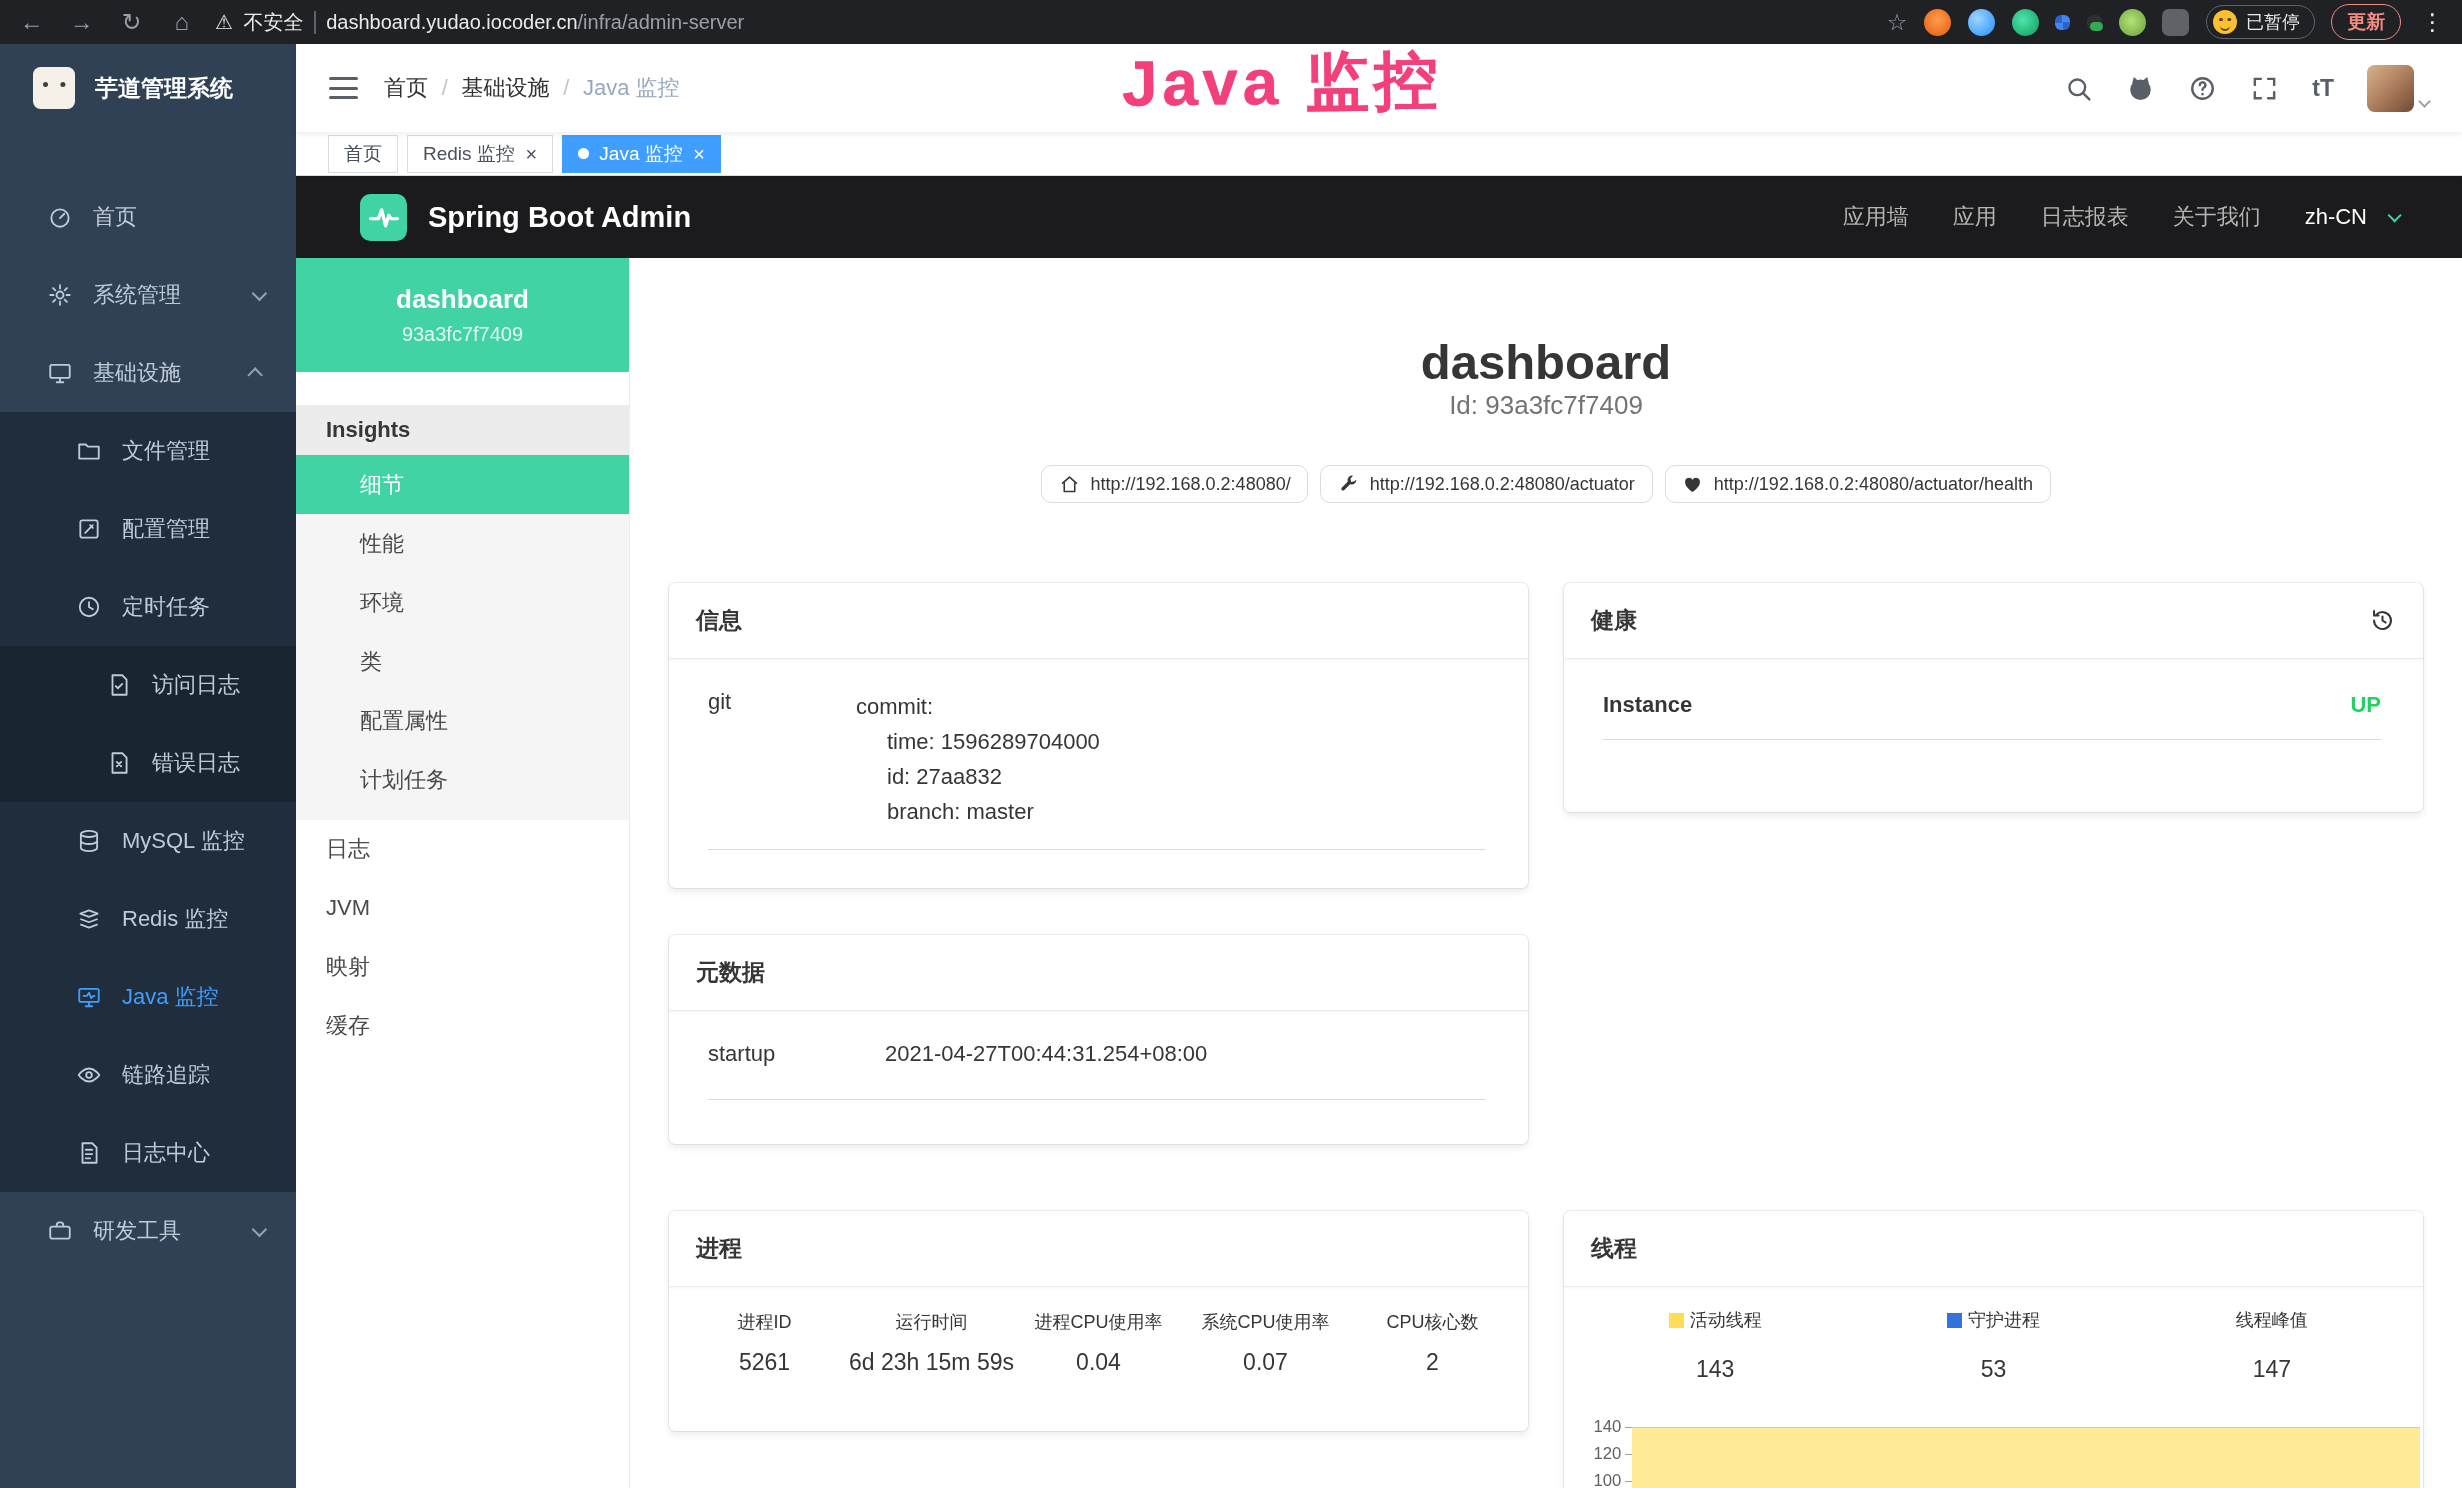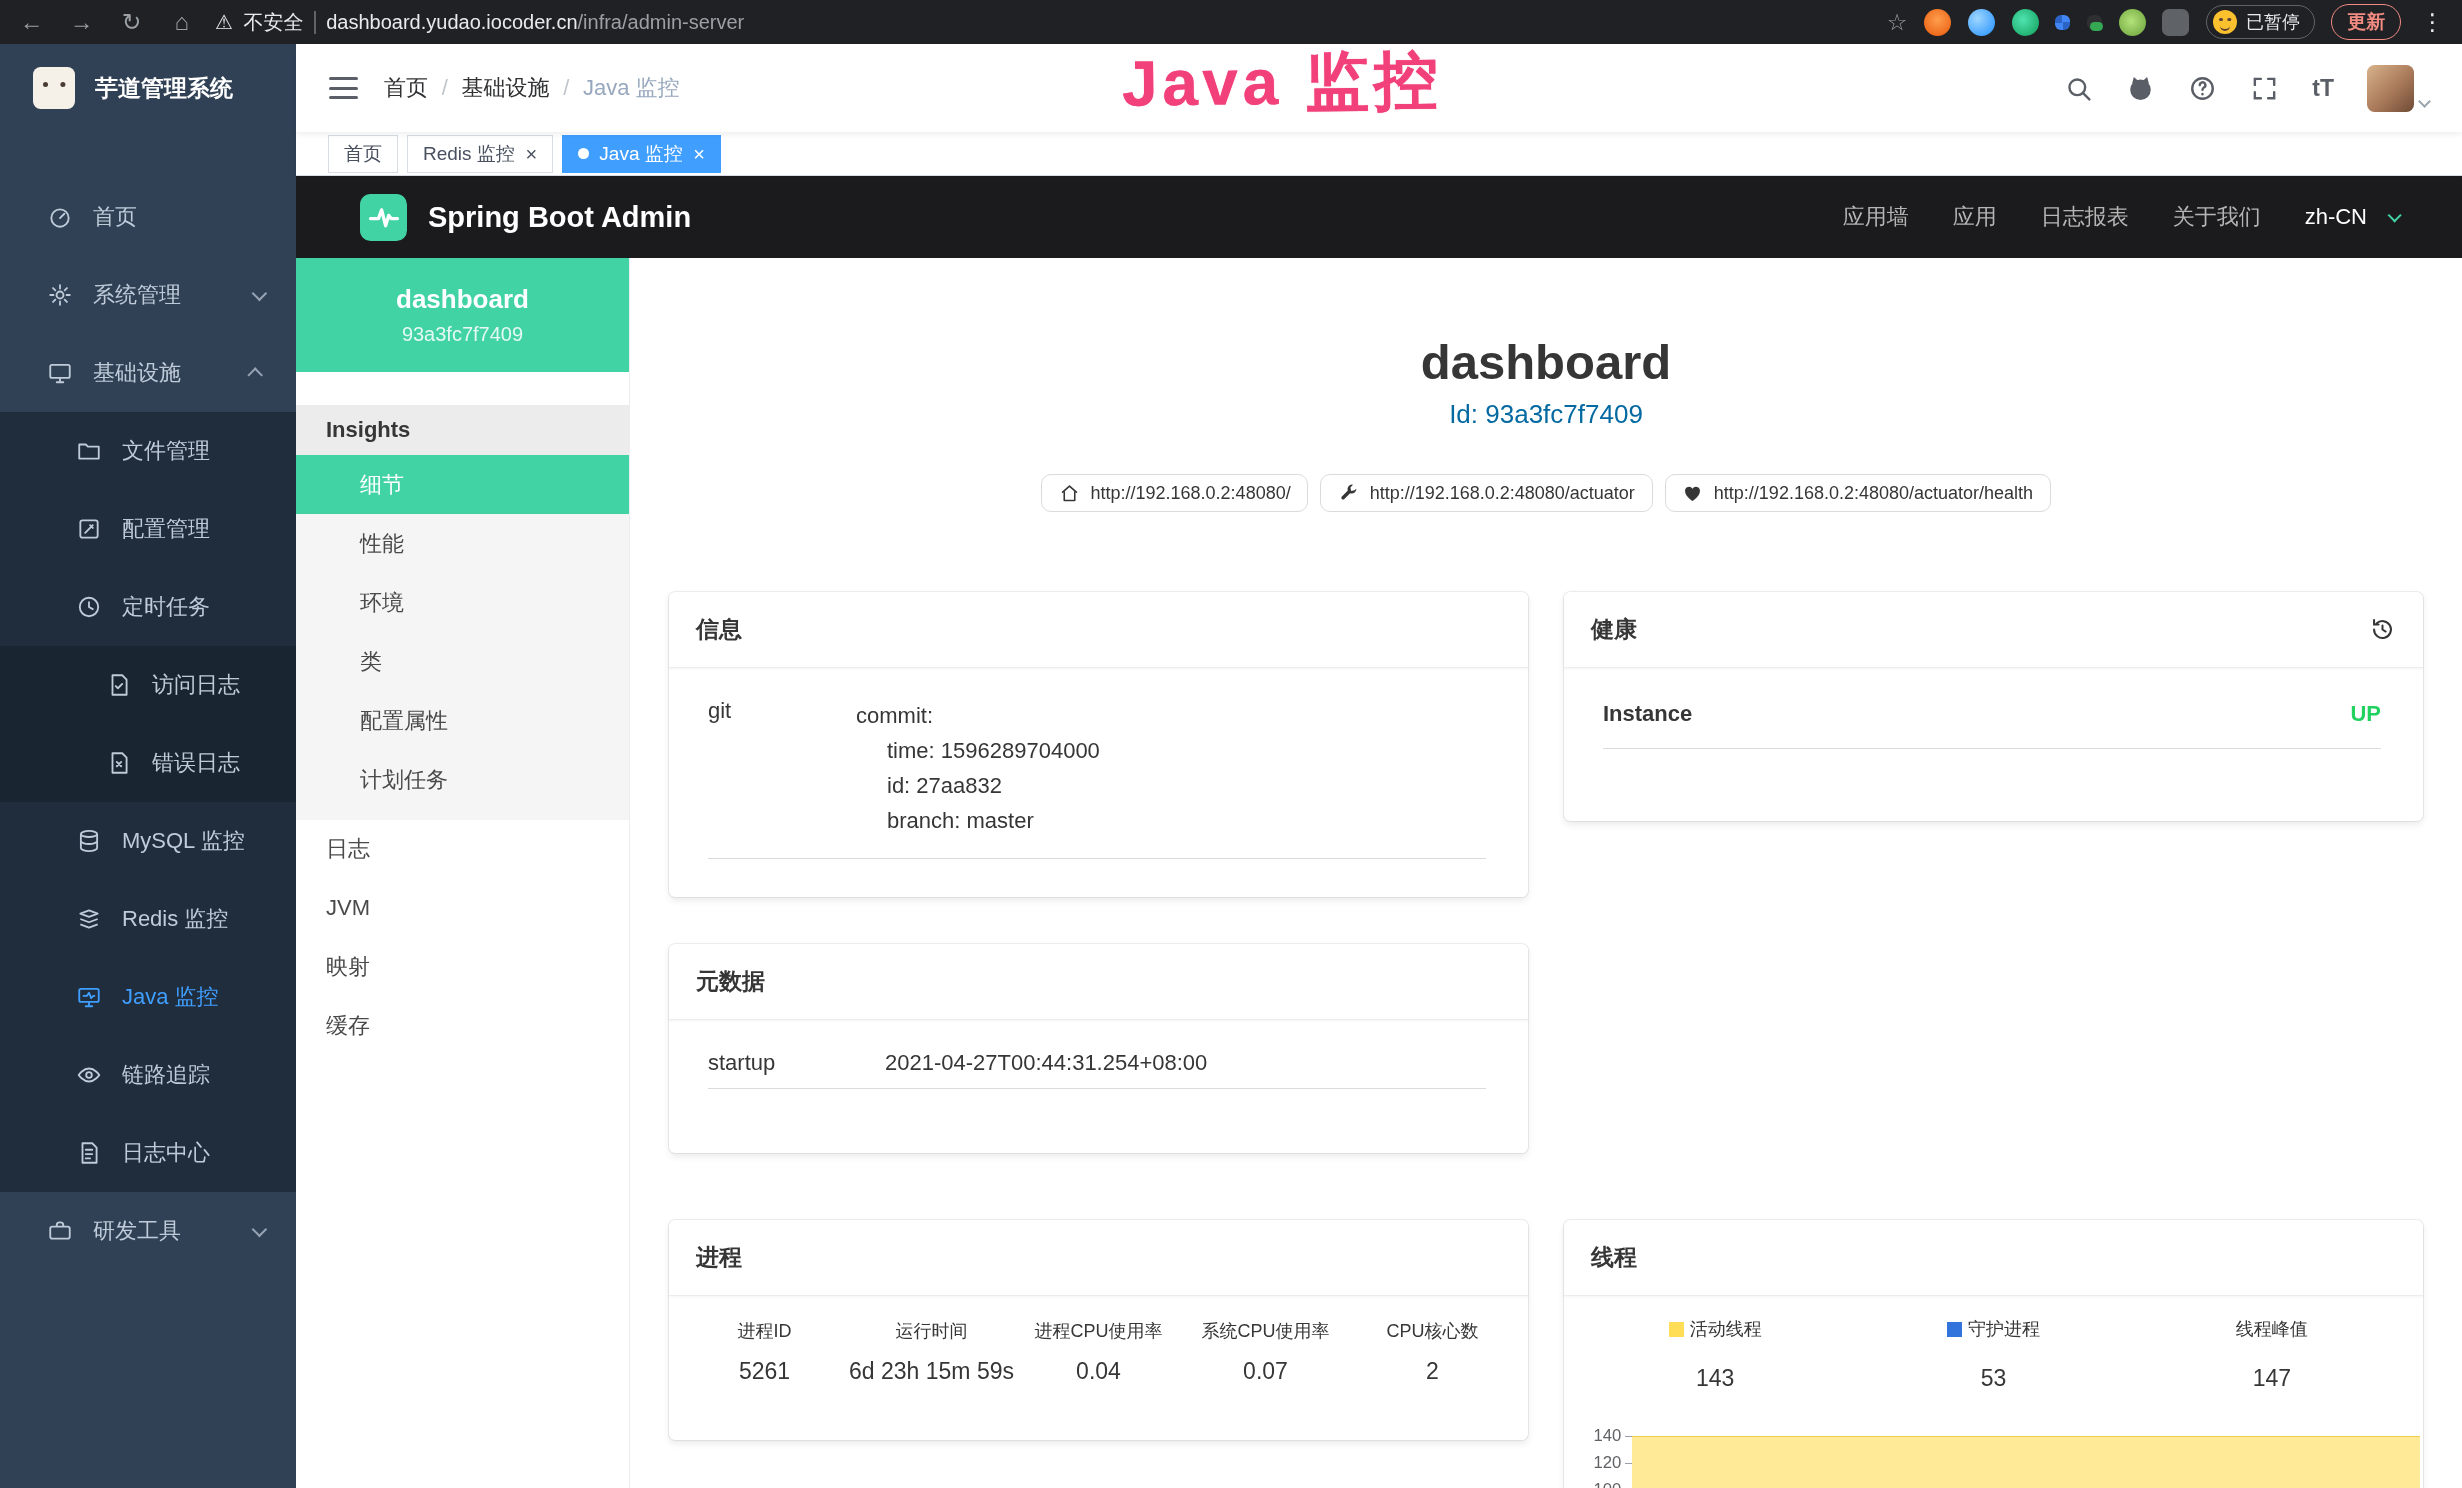--- a/index.html
+++ b/index.html
@@ -92,21 +92,21 @@
   .sba-app .nm{font-size:26px;font-weight:700}
   .sba-app .id{font-size:20px;color:rgba(255,255,255,.85)}
   .sec-label{height:50px;display:flex;align-items:center;padding-left:30px;background:#ececec;font-weight:700;font-size:22px;color:#363636;margin-top:33px;cursor:pointer}
   .ins{background:#f5f5f5;padding-bottom:10.6px}
   .sba-it{height:59px;display:flex;align-items:center;padding-left:30px;font-size:22px;color:#4a4a4a;cursor:pointer}
   .ins .sba-it{padding-left:64px}
   .sba-it.sel{background:#42d3a5;color:#fff}
 
   .content{flex:1;min-width:0;padding:0 39px;overflow:hidden}
   .pg-title{margin-top:76px;text-align:center;font-size:49px;font-weight:700;color:#363636}
-  .pg-sub{margin-top:9px;text-align:center;font-size:26px;color:#0369a1}
+  .pg-sub{text-align:center;font-size:26px;color:#737373}
   .links{margin-top:44px;display:flex;justify-content:center;gap:12px}
   .chip{display:flex;align-items:center;gap:10.6px;border:0.8px solid #dbdbdb;border-radius:10px;padding:0 16.7px;height:38px;font-size:18px;color:#363636;background:#fff;cursor:pointer;white-space:nowrap}
   .chip svg{width:21px;height:21px;color:#363636;flex-shrink:0}
 
   .cards{margin-top:80px;display:flex;gap:36px}
   .colL,.colR{width:859px;display:flex;flex-direction:column;flex-shrink:0}
   .card{background:#fff;border-radius:6px;box-shadow:0 0 0 0.8px rgba(10,10,10,.09),0 3.8px 7.6px rgba(10,10,10,.08)}
   .card-h{height:76px;display:flex;align-items:center;justify-content:space-between;padding:0 27px;border-bottom:0.8px solid #ededed;box-shadow:0 1.5px 2.3px rgba(10,10,10,.04)}
   .card-h .t{font-weight:700;font-size:23px;color:#363636}
   .card-b{padding:0 42px 0 39px}
@@ -119,21 +119,21 @@
   .kv .v div{line-height:35px}
   .kv .v div + div{margin-left:31px}
 
   .c-health{height:229px}
   .hrow{display:flex;justify-content:space-between;align-items:center;margin:33px 0 0;padding-bottom:21px;border-bottom:0.8px solid #dbdbdb;font-size:22px}
   .hrow .ik{font-weight:700;color:#363636}
   .up{color:#23d160;font-weight:700}
 
   .c-meta{height:209px;margin-bottom:67px}
   .c-meta .kv .k{width:177px}
-  .c-meta .kv{padding-bottom:12px}
+  .c-meta .kv{padding-bottom:32px}
 
   .c-proc{height:220px}
   .ptab{display:flex;padding:23px 12px 0}
   .pc{flex:1;text-align:center}
   .pc .pl{font-size:18px;color:#363636;white-space:nowrap}
   .pc .pv{font-size:23px;color:#363636;margin-top:15px;white-space:nowrap}
 
   .c-threads{height:485px;margin-top:399px}
   .tleg{display:flex;padding:21px 12px 0}
   .tc{flex:1;text-align:center}

